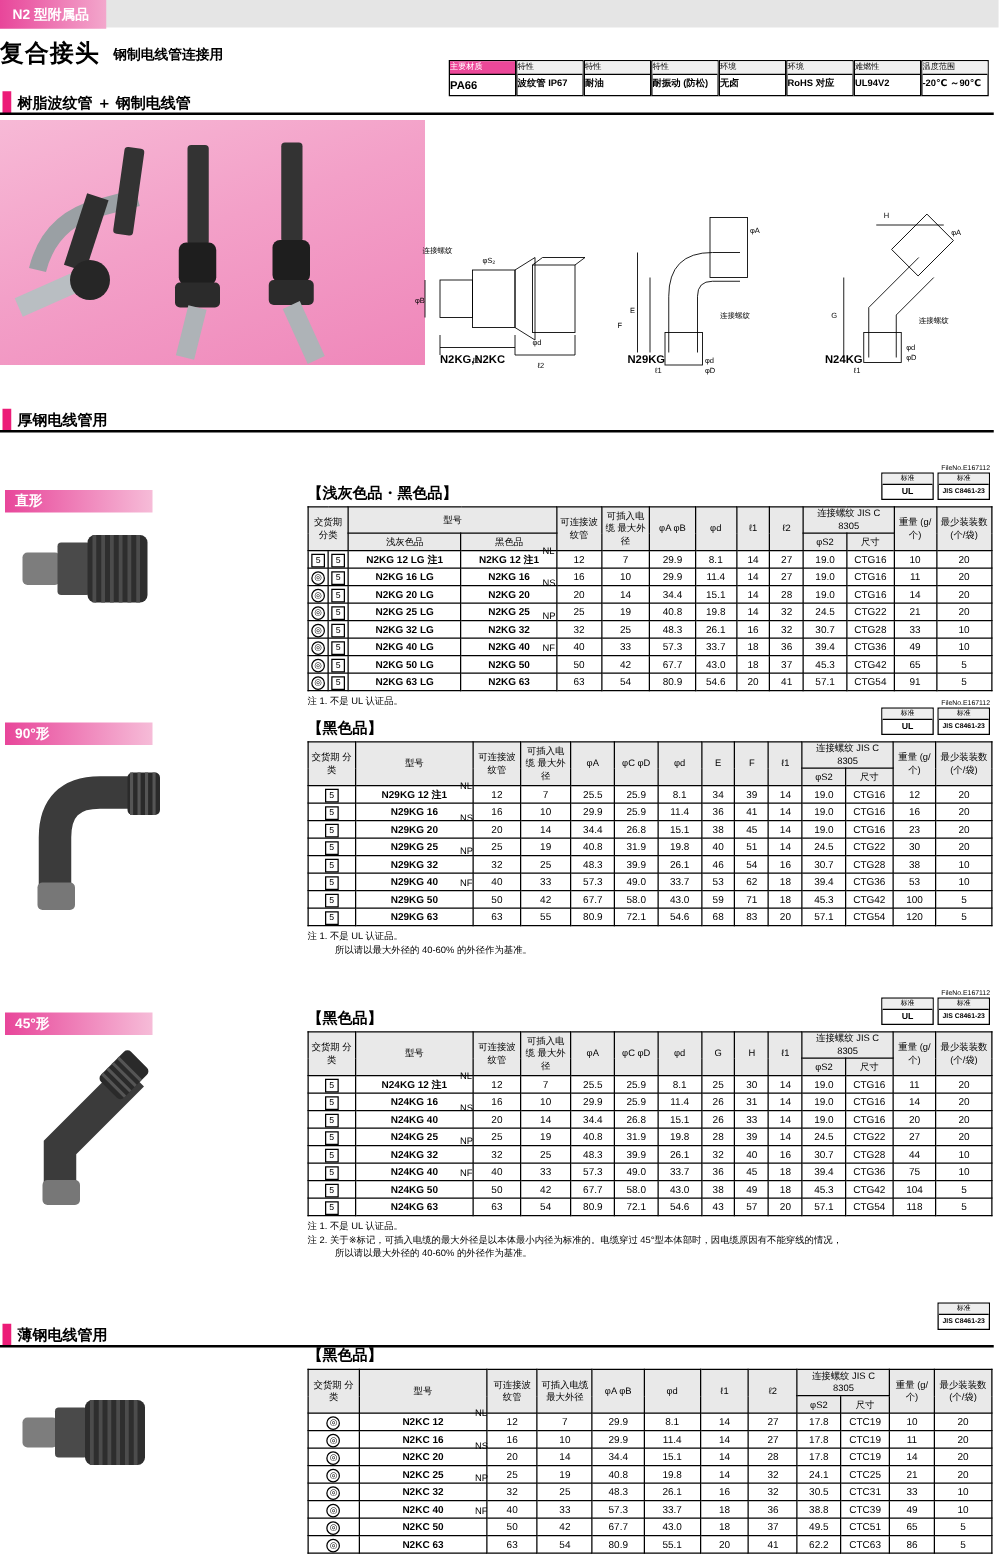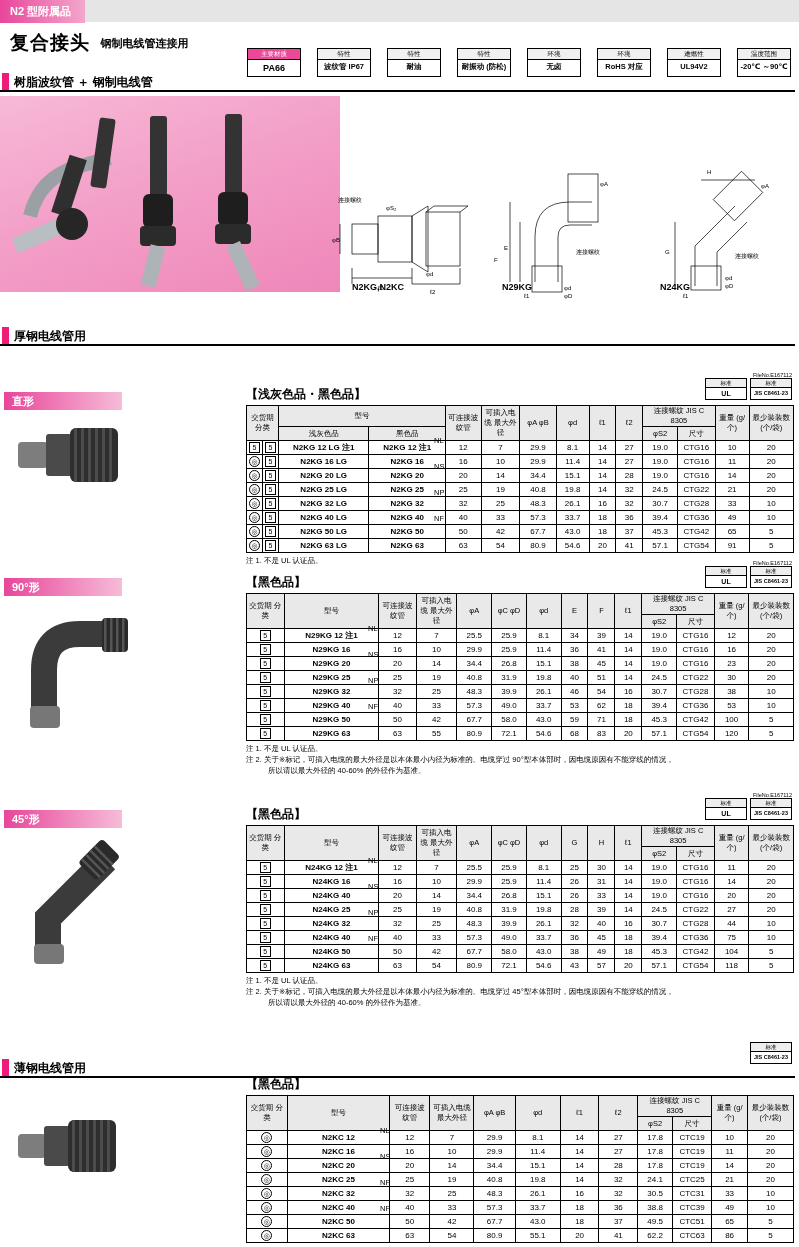--- a/index.html
+++ b/index.html
@@ -14,27 +14,27 @@
   .page{position:relative;width:799px;height:1247px;overflow:hidden;background:#fff;}
 
   
   .top-bar{position:relative;height:22px;background:#e5e5e5;}
   .top-tag{
     display:inline-block;
     background:linear-gradient(to right,#e8469a,#f3a7cc);
     color:#fff;font-size:11px;font-weight:bold;
     padding:4px 14px 4px 10px;
   }
-  .title-row{position:relative;height:42px;border-bottom:none;padding-left:10px;}
+  .title-row{position:relative;height:42px;border-bottom:none;}
   .main-title{font-size:19px;font-weight:bold;letter-spacing:1px;display:inline-block;vertical-align:middle;margin-top:8px;}
   .sub-title{font-size:11px;font-weight:bold;display:inline-block;vertical-align:middle;margin-top:8px;margin-left:8px;}
 
   
   .spec-wrap{position:absolute;right:8px;top:26px;display:flex;gap:0;}
-  .spec-cell{border:1px solid #000;margin-left:16px;text-align:center;width:52px;background:#fff;}
+  .spec-cell{border:1px solid #000;margin-left:0;width:52px;background:#fff;}
   .spec-cell .sc-head{font-size:6.5px;background:#f0f0f0;border-bottom:1px solid #000;padding:1px 0;line-height:1.2;}
   .spec-cell .sc-head.pink{background:#ec4899;color:#fff;}
   .spec-cell .sc-val{font-size:9px;font-weight:bold;padding:3px 0;line-height:1.15;}
   .spec-cell .sc-val.small{font-size:7.5px;}
 
   
   .sec-bar{position:relative;margin:8px 0 0 0;padding-left:14px;font-size:12px;font-weight:bold;line-height:20px;height:20px;}
   .sec-bar:before{content:"";position:absolute;left:2px;top:1px;width:7px;height:18px;background:#ec1c78;}
   .sec-bar .rule{position:absolute;left:0;right:4px;bottom:0;border-bottom:2px solid #000;}
 
@@ -603,21 +603,20 @@
           <td>57.1</td>
           <td>CTG54</td>
           <td>120</td>
           <td>5</td>
         </tr>
       </tbody>
     </table>
 
     <div class="notes">
       <div>注 1. 不是 UL 认证品。</div>
-      <div>注 2. 关于※标记，可插入电缆的最大外径是以本体最小内径为标准的。电缆穿过 90°型本体部时，因电缆原因有不能穿线的情况，</div>
       <div style="padding-left:22px">所以请以最大外径的 40-60% 的外径作为基准。</div>
     </div>
 
     <div style="position:absolute;left:122px;top:42px;font-size:7.5px;line-height:26px">
       <div>NL</div>
       <div>NS</div>
       <div>NP</div>
       <div>NF</div>
     </div>
   </div>

